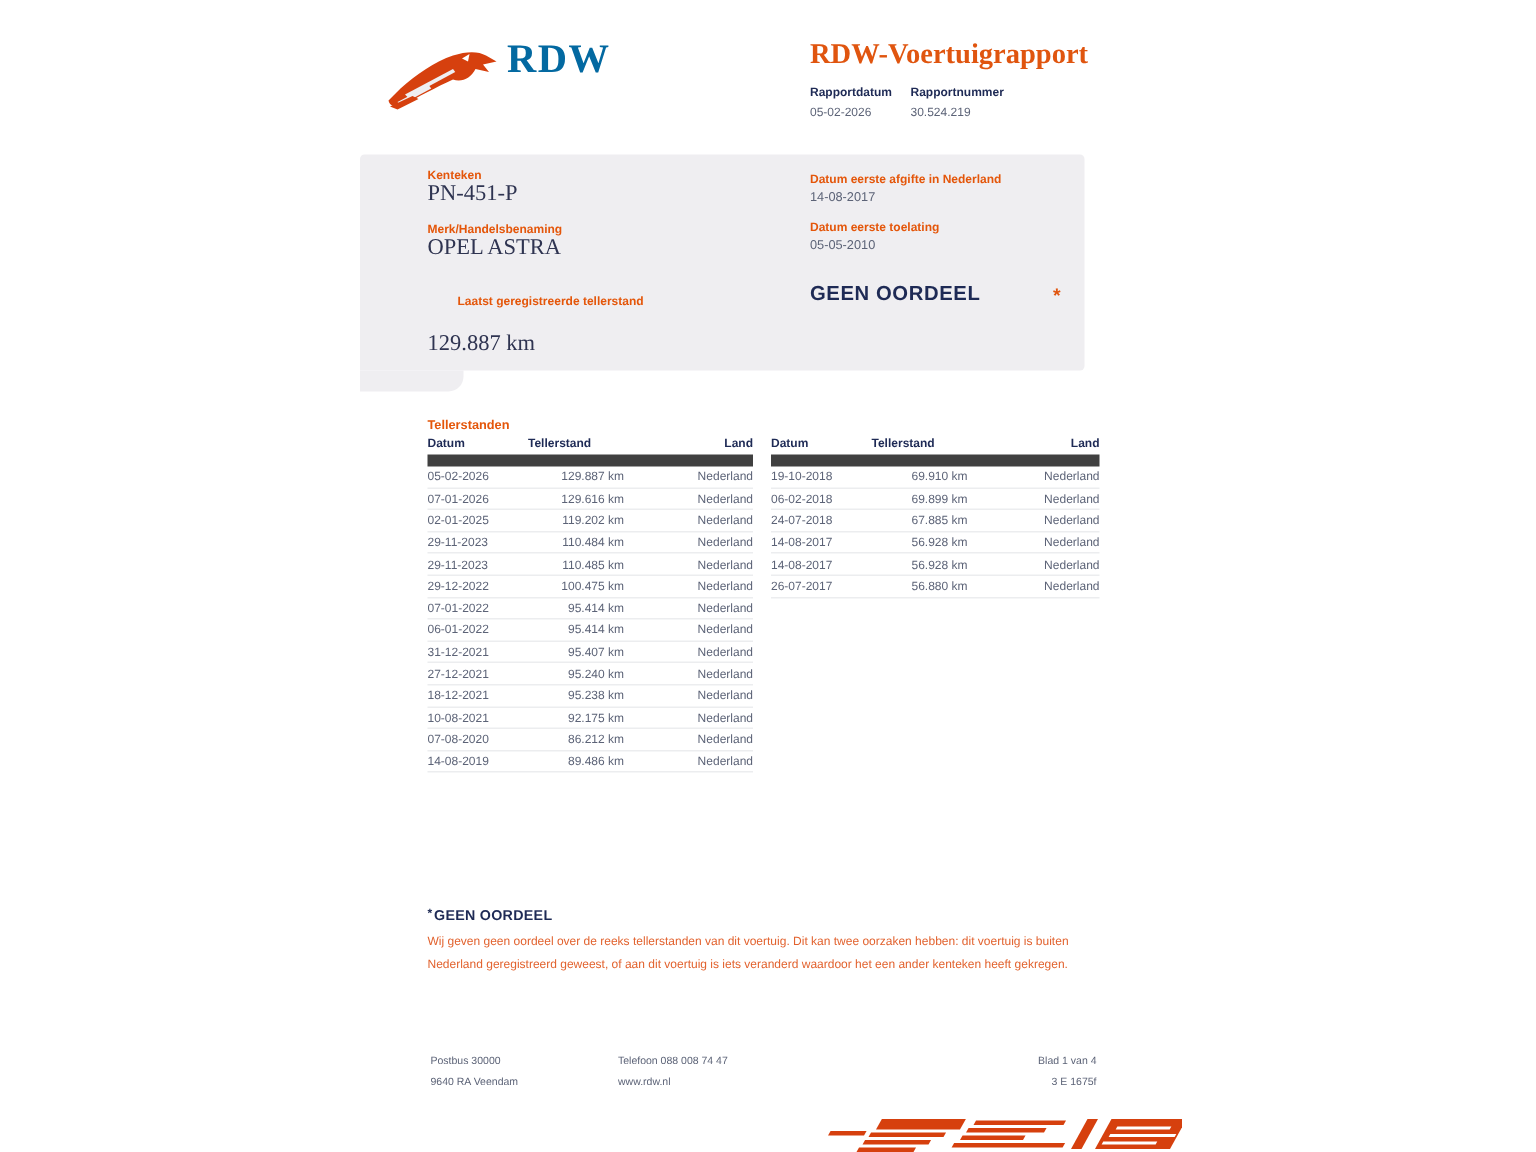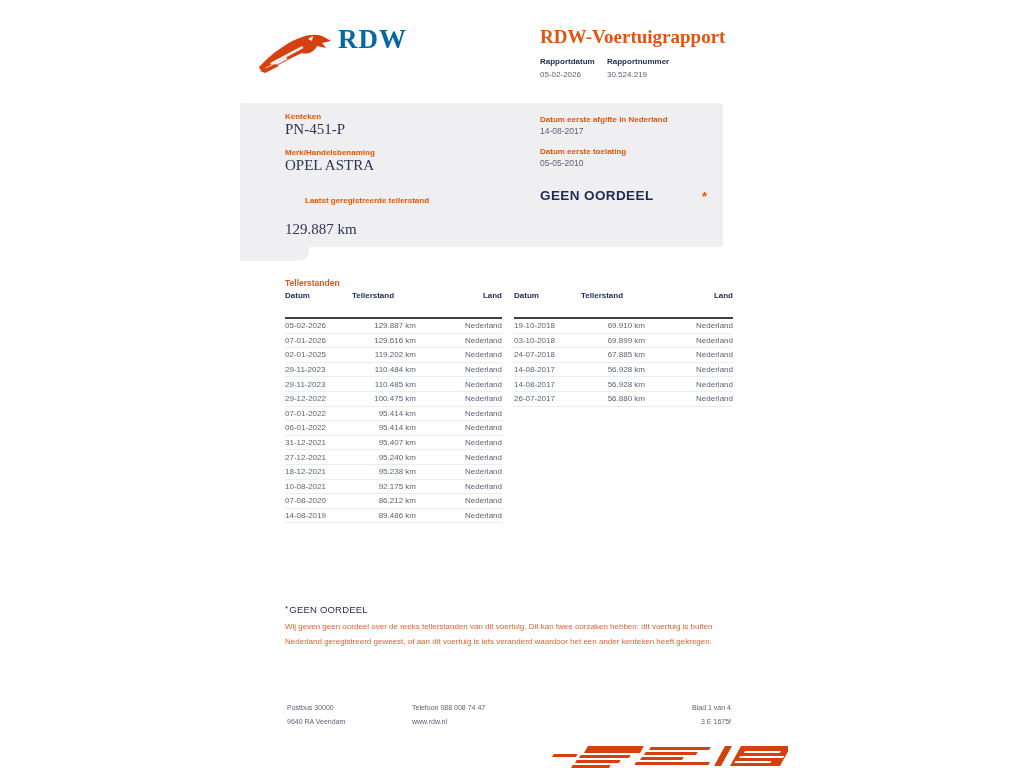--- a/index.html
+++ b/index.html
@@ -28,31 +28,31 @@
   .f-sans-val { font-size:8.5px; color:#5c6377; }
   .oordeel    { left:540px; top:188px; font-size:13.5px; font-weight:700;
                 color:#1e2a55; letter-spacing:.4px; }
   .oordeel-ast{ left:702px; top:189px; font-size:13px; font-weight:700; color:#e0550f; }
 
   
   .section-title { left:285px; top:278px; font-size:8.5px; font-weight:700; color:#e4560a; }
   .mtable     { top:291px; }
   .mtable.t1  { left:285px; width:217px; }
   .mtable.t2  { left:514px; width:219px; }
-  .thead      { display:flex; align-items:flex-start; padding-bottom:17px;
-                border-bottom:2px solid #404040; font-size:8px; font-weight:700; color:#1e2a55; }
+  .thead      { display:flex; align-items:flex-start; padding-bottom:3px;
+                border-bottom:8px solid #404040; font-size:8px; font-weight:700; color:#1e2a55; }
   .trow       { display:flex; align-items:center; height:14.6px;
                 border-bottom:1px solid #ecedef; font-size:8px; color:#5c6377; }
   .c0 { width:67px; text-align:left; }
   .c1 { width:64px; text-align:right; }
   .c2 { flex:1;     text-align:right; }
 
   
   .footnote   { left:285px; top:604px; width:434px; }
-  .fn-head    { font-size:9.5px; font-weight:400; color:#1e2a55; letter-spacing:.2px; }
+  .fn-head    { font-size:9.5px; font-weight:700; color:#1e2a55; letter-spacing:.2px; }
   .fn-ast     { font-size:8px; vertical-align:2px; margin-right:1px; color:#1e2a55; }
   .fn-body    { margin-top:5px; font-size:8px; line-height:14.5px; color:#e2622e; }
 
   
   .pf         { font-size:7px; line-height:14px; color:#5c6377; }
   .pf-left    { left:287px; top:701px; }
   .pf-mid     { left:412px; top:701px; }
   .pf-right   { left:631px; top:701px; width:100px; text-align:right; }
 
   .wing-svg   { left:548px; top:744px; width:240px; height:24px; }
@@ -187,21 +187,21 @@
     <div class="c0">Datum</div>
     <div class="c1" style="text-align:left;">Tellerstand</div>
     <div class="c2">Land</div>
   </div>
 <div class="trow">
       <div class="c0">19-10-2018</div>
       <div class="c1">69.910 km</div>
       <div class="c2">Nederland</div>
     </div>
     <div class="trow">
-      <div class="c0">03-10-2018</div>
+      <div class="c0">06-02-2018</div>
       <div class="c1">69.899 km</div>
       <div class="c2">Nederland</div>
     </div>
     <div class="trow">
       <div class="c0">24-07-2018</div>
       <div class="c1">67.885 km</div>
       <div class="c2">Nederland</div>
     </div>
     <div class="trow">
       <div class="c0">14-08-2017</div>

